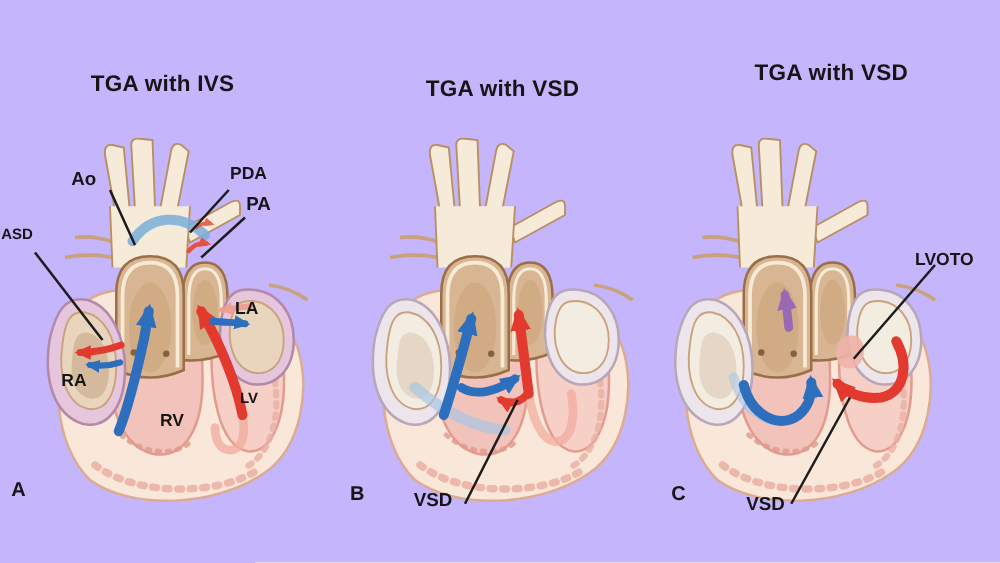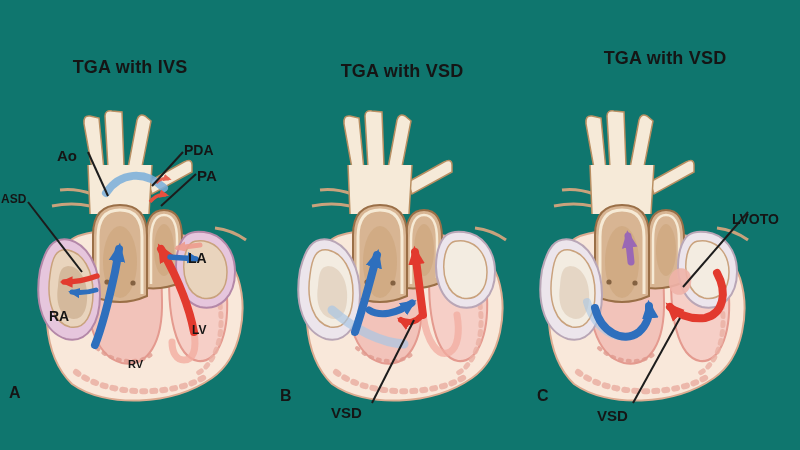--- a/index.html
+++ b/index.html
@@ -1,23 +1,23 @@
 <!DOCTYPE html>
 <html><head>
 <meta charset="utf-8">
 <style>
   html,body{margin:0;padding:0;background:#ffffff;}
-  #stage{position:relative;width:800px;height:450px;background:#0f766e;overflow:hidden;
+  #stage{position:relative;width:800px;height:450px;background:#c4b5fd;overflow:hidden;
          font-family:"Liberation Sans",sans-serif;color:#151515;}
   .panel-svg{position:absolute;}
   .lbl{position:absolute;white-space:nowrap;color:#151515;line-height:1.1;}
   .title{font-size:18px;font-weight:700;text-align:center;letter-spacing:.2px;}
   .title .tline{display:block;}
   .letter{font-size:16px;font-weight:700;}
-  .anat{font-size:14px;font-weight:600;margin-top:12px;}
+  .anat{font-size:14px;font-weight:600;}
   .anat.bold{font-weight:700;font-size:15px;}
   svg{display:block;}
 </style>
 </head>
 <body>
 
 <div id="stage">
 
   <svg width="0" height="0" style="position:absolute" aria-hidden="true">
     <defs>
@@ -104,21 +104,21 @@
     </svg>
     <div class="lbl title" style="left:30px;top:58px;width:200px">
         <span class="tline">TGA with IVS</span>
       </div>
     <div class="lbl anat bold" style="left:57px;top:136px">Ao</div>
     <div class="lbl anat bold" style="left:184px;top:131px;font-size:14px">PDA</div>
     <div class="lbl anat bold" style="left:197px;top:156px">PA</div>
     <div class="lbl anat" style="left:1px;top:181px;font-size:12px">ASD</div>
     <div class="lbl anat" style="left:49px;top:297px">RA</div>
     <div class="lbl anat" style="left:188px;top:239px">LA</div>
-    <div class="lbl anat" style="left:128px;top:346px;font-size:11px">RV</div>
+    <div class="lbl anat" style="left:128px;top:329px;font-size:14px">RV</div>
     <div class="lbl anat" style="left:192px;top:312px;font-size:12px">LV</div>
     <div class="lbl letter" style="left:9px;top:384px">A</div>
   </div>
 
   <div>
     <svg class="panel-svg" style="left:280px;top:110px" width="250" height="340" viewBox="0 0 250 340">
       <use href="#heart-base" transform="translate(-20,0)" style="--atrium:#ece5ec;--atrium-stroke:#b9a6b6;--atrium-inner:#f3ece1;--atrium-shadow:#d8c4ae"></use>
 
       <path d="M52,200 C75,220 102,233 124,234" stroke="#a9c6e4" stroke-width="9" stroke-linecap="round" fill="none" opacity="0.7"></path>
       <path d="M143,205 C147,232 158,248 170,242 C178,237 180,222 177,205" stroke="#f2aca0" stroke-width="7" stroke-linecap="round" fill="none" opacity="0.75"></path>

